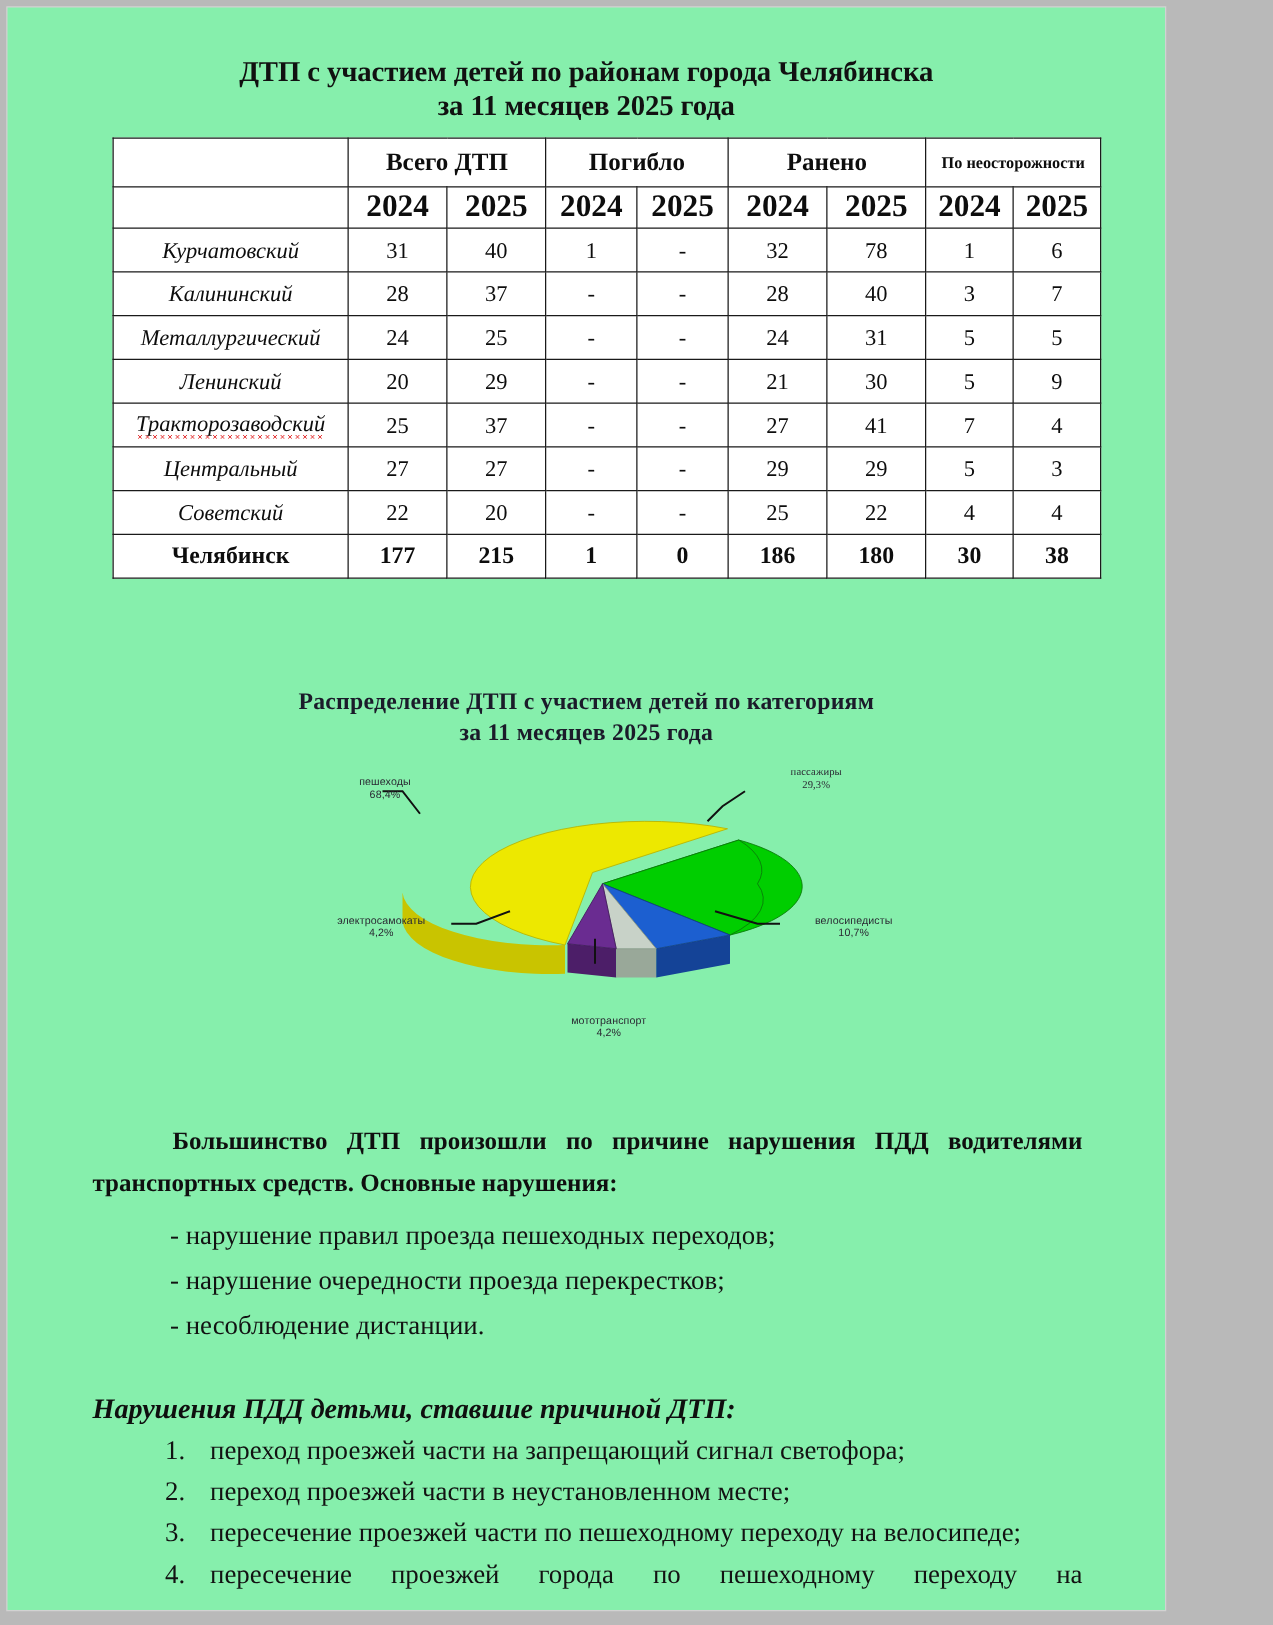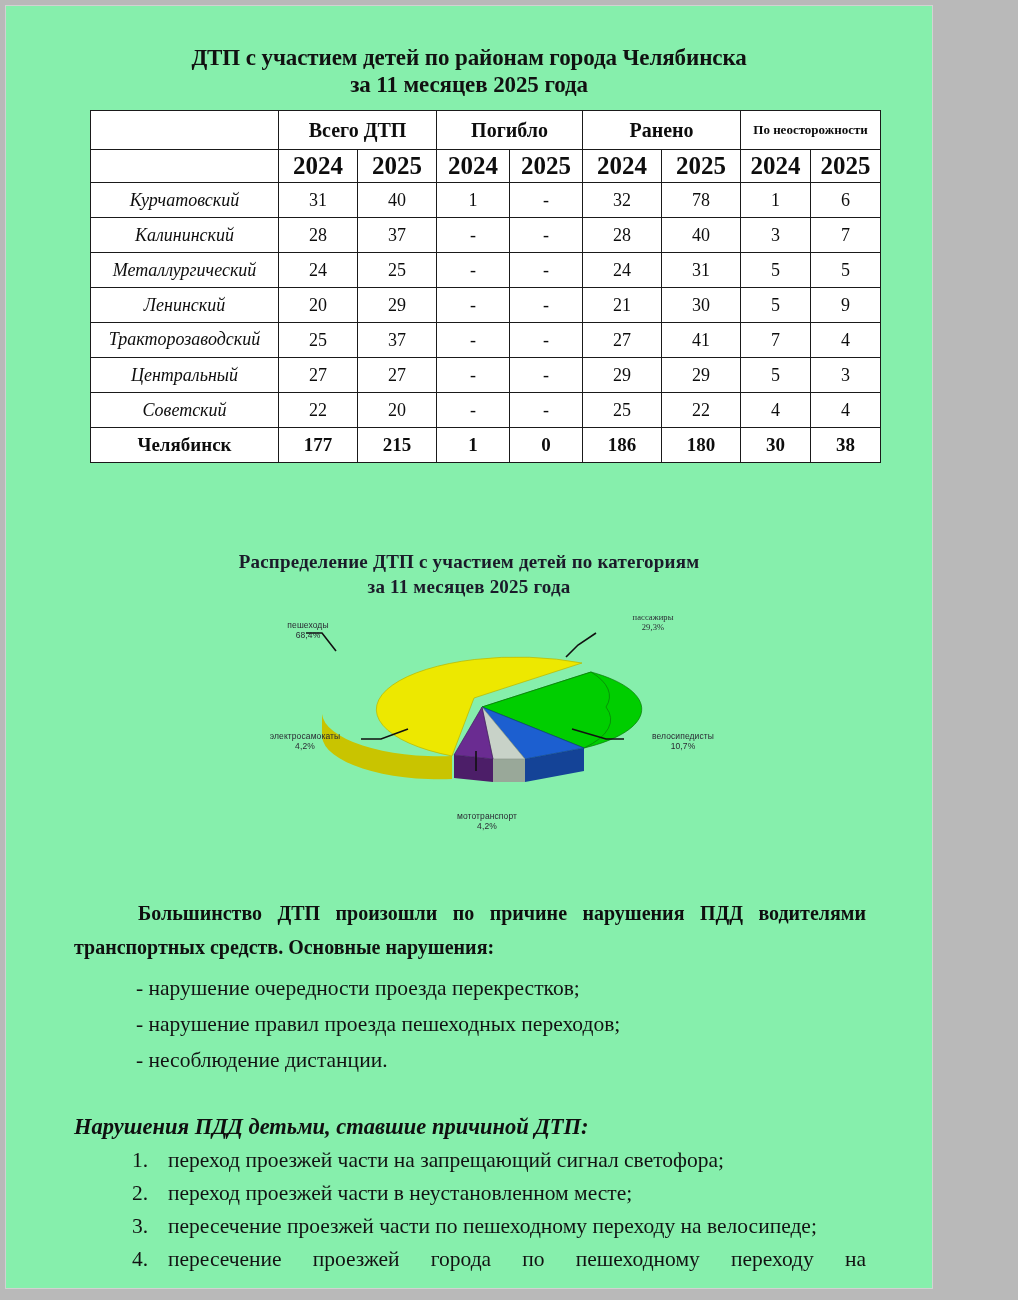--- a/index.html
+++ b/index.html
@@ -378,22 +378,22 @@
       </div>
     </div>
   </div>
 
   <div id="body-text">
     <p class="para">
       <span>Большинство ДТП произошли по причине нарушения ПДД водителями транспортных средств. Основные нарушения:</span>
     </p>
 
     <ul class="dashes" id="dash-list">
+        <li>- нарушение правил проезда пешеходных переходов;</li>
         <li>- нарушение очередности проезда перекрестков;</li>
-        <li>- нарушение правил проезда пешеходных переходов;</li>
         <li>- несоблюдение дистанции.</li>
       </ul>
 
     <h3 class="subhead">Нарушения ПДД детьми, ставшие причиной ДТП:</h3>
 
     <ol class="numbered" id="num-list">
         <li>переход проезжей части на запрещающий сигнал светофора;</li>
         <li>переход проезжей части в неустановленном месте;</li>
         <li>пересечение проезжей части по пешеходному переходу на велосипеде;</li>
         <li><span class="jt">пересечение проезжей города по пешеходному переходу на</span><span class="spell">электросамокате;</span></li>

